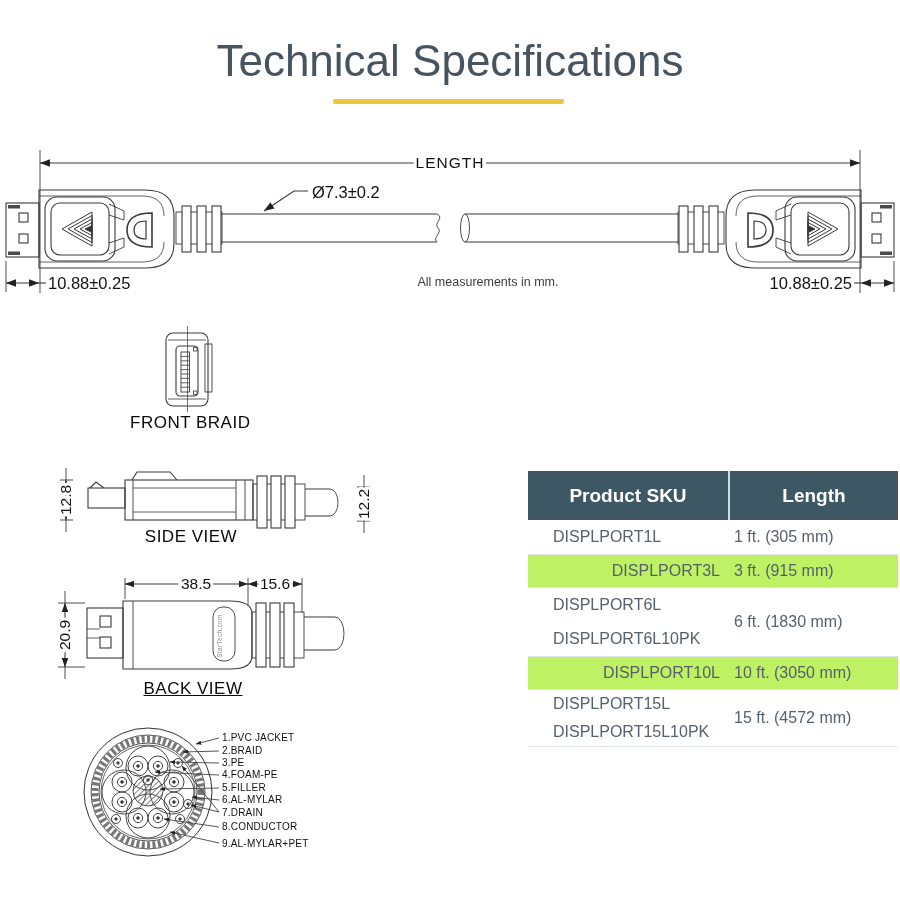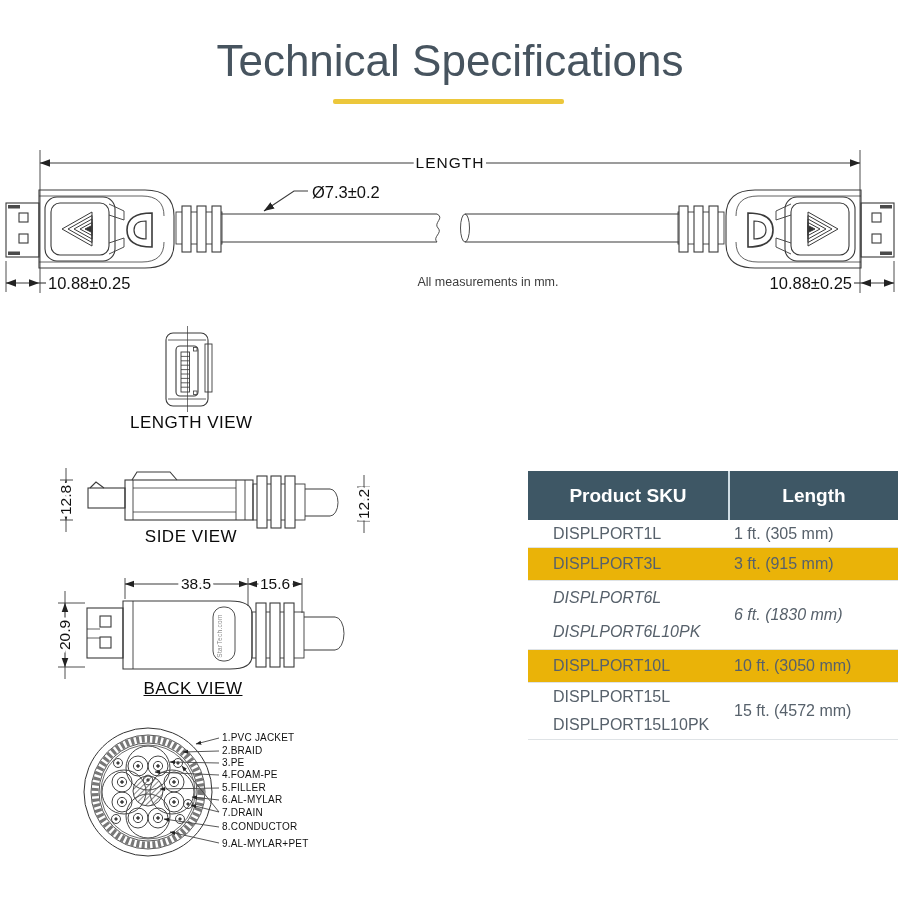--- a/index.html
+++ b/index.html
@@ -26,25 +26,25 @@
   .brandtxt{font-size:6.5px;fill:#888;letter-spacing:.3px;}
   
   #spec-table{position:absolute;left:528px;top:471px;width:370px;box-sizing:border-box;
         font-size:16px;color:#57616b;}
   #spec-table .thead{display:grid;grid-template-columns:192px 1fr;height:49px;
         background:var(--header-bg,#3e5765);color:#fff;font-weight:bold;font-size:19px;}
   #spec-table .th{display:flex;align-items:center;justify-content:center;margin-left:8px;}
   #spec-table .th2{border-left:2px solid #cfdde4;}
   .trow{display:grid;grid-template-columns:192px 1fr;box-sizing:border-box;
         border-bottom:1px solid #dfe3e6;}
-  .trow.light{background:#eab308;}
+  .trow.light{background:#bef264;text-align:right;}
   .cell-sku{display:flex;flex-direction:column;justify-content:space-around;
         padding-left:25px;box-sizing:border-box;}
   .cell-len{display:flex;align-items:center;padding-left:14px;box-sizing:border-box;}
-  .h1r{height:28px;} .h1rb{height:33px;} .h2r{height:69px;font-style:italic;} .h2rb{height:57px;}
+  .h1r{height:35px;} .h1rb{height:33px;} .h2r{height:69px;} .h2rb{height:57px;}
 </style>
 </head>
 <body>
 
 <div id="page">
 
   <div id="title">Technical Specifications</div>
   <div id="title-underline"></div>
 
   <svg style="left:0;top:140px" width="900" height="165" viewBox="0 140 900 165">
@@ -119,21 +119,21 @@
       <rect x="166" y="333" width="42" height="73" rx="7"></rect>
       <path d="M168,340 H206 M168,399 H206" stroke-width="0.8"></path>
       <rect x="205" y="344" width="7" height="48" stroke-width="0.9"></rect>
       <rect x="176" y="346" width="22" height="50" rx="4"></rect>
       <rect x="181" y="352" width="8.5" height="40" stroke-width="0.9"></rect>
       <path d="M181,356.4 h8.5 M181,360.8 h8.5 M181,365.2 h8.5 M181,369.6 h8.5 M181,374 h8.5 M181,378.4 h8.5 M181,382.8 h8.5 M181,387.2 h8.5" stroke-width="0.8"></path>
       <rect x="193.5" y="347.5" width="3.5" height="3.5" stroke-width="0.8"></rect>
       <rect x="193.5" y="391" width="3.5" height="3.5" stroke-width="0.8"></rect>
     </g>
   </svg>
-  <div class="view-label" id="lbl-front">LENGTH VIEW</div>
+  <div class="view-label" id="lbl-front">FRONT BRAID</div>
 
   <svg style="left:40px;top:450px" width="345" height="95" viewBox="40 450 345 95">
     <defs>
       <marker id="arrB" viewBox="0 0 10 10" refX="9.3" refY="5" markerWidth="9" markerHeight="9" orient="auto-start-reverse">
         <path d="M0,1.6 L9.5,5 L0,8.4 z" fill="#222"></path>
       </marker>
     </defs>
     <g stroke="#3a3a3a" stroke-width="1.1" fill="none">
 
       <path d="M60,480 H73 M60,520 H73" stroke-width="0.9"></path>

